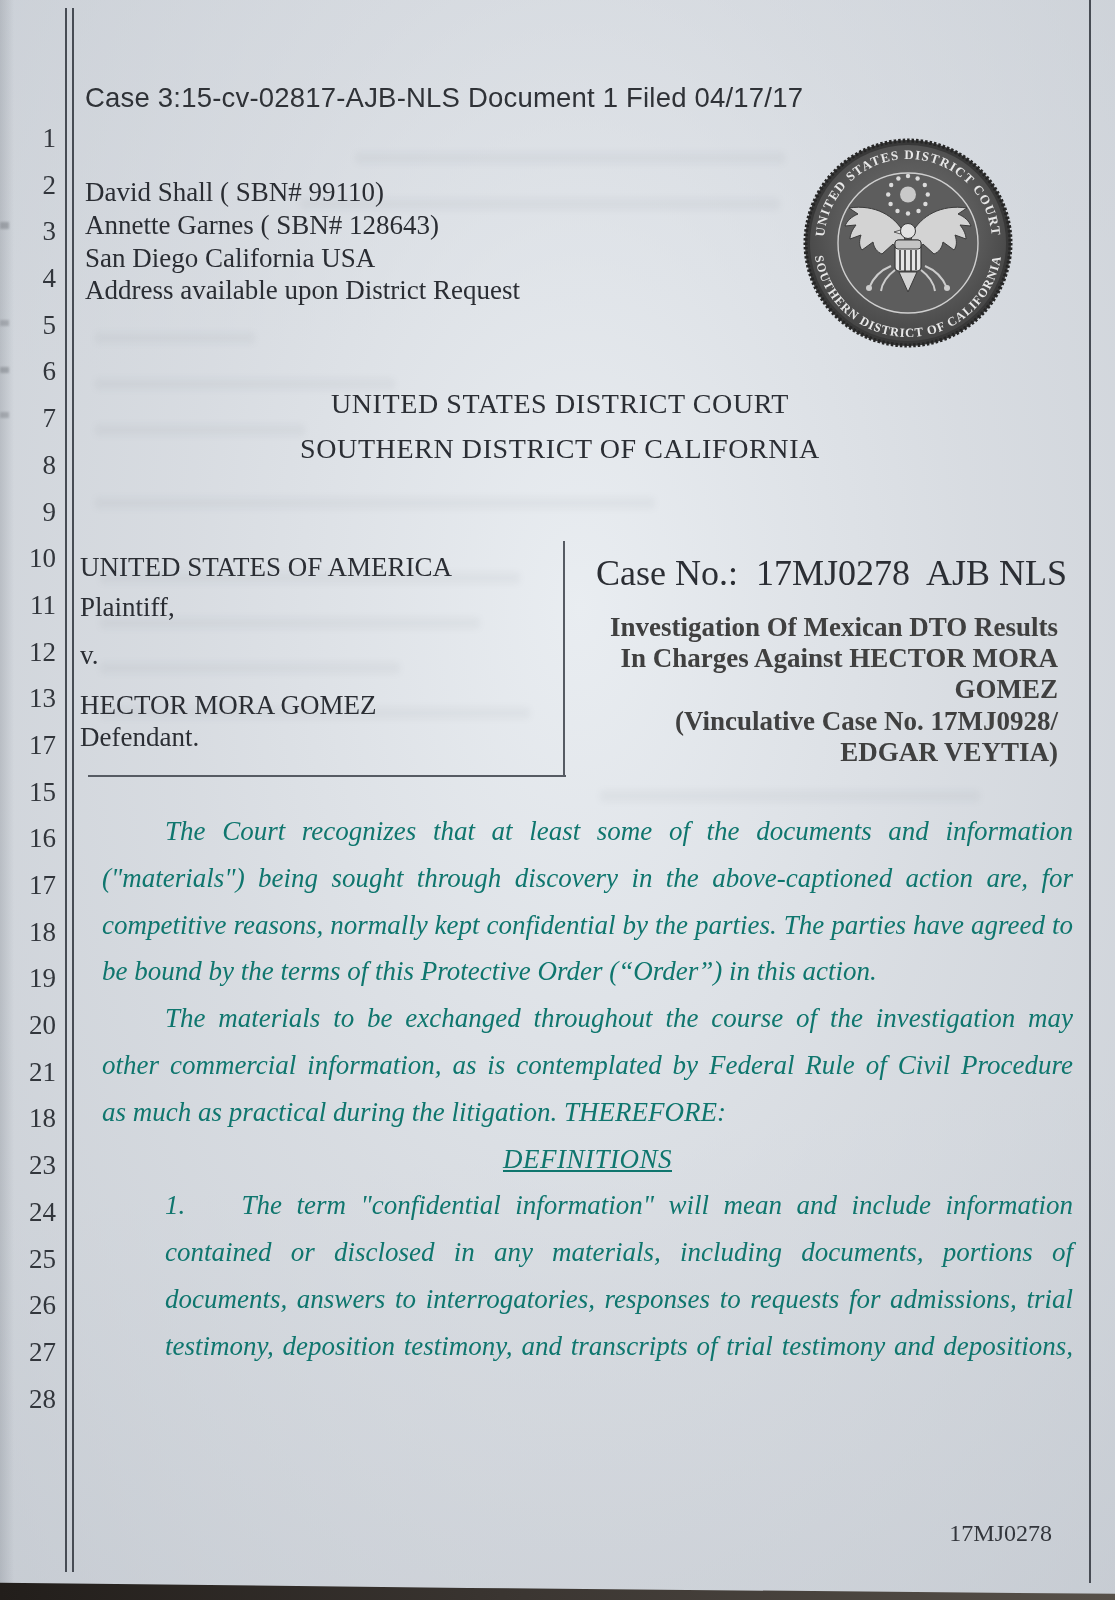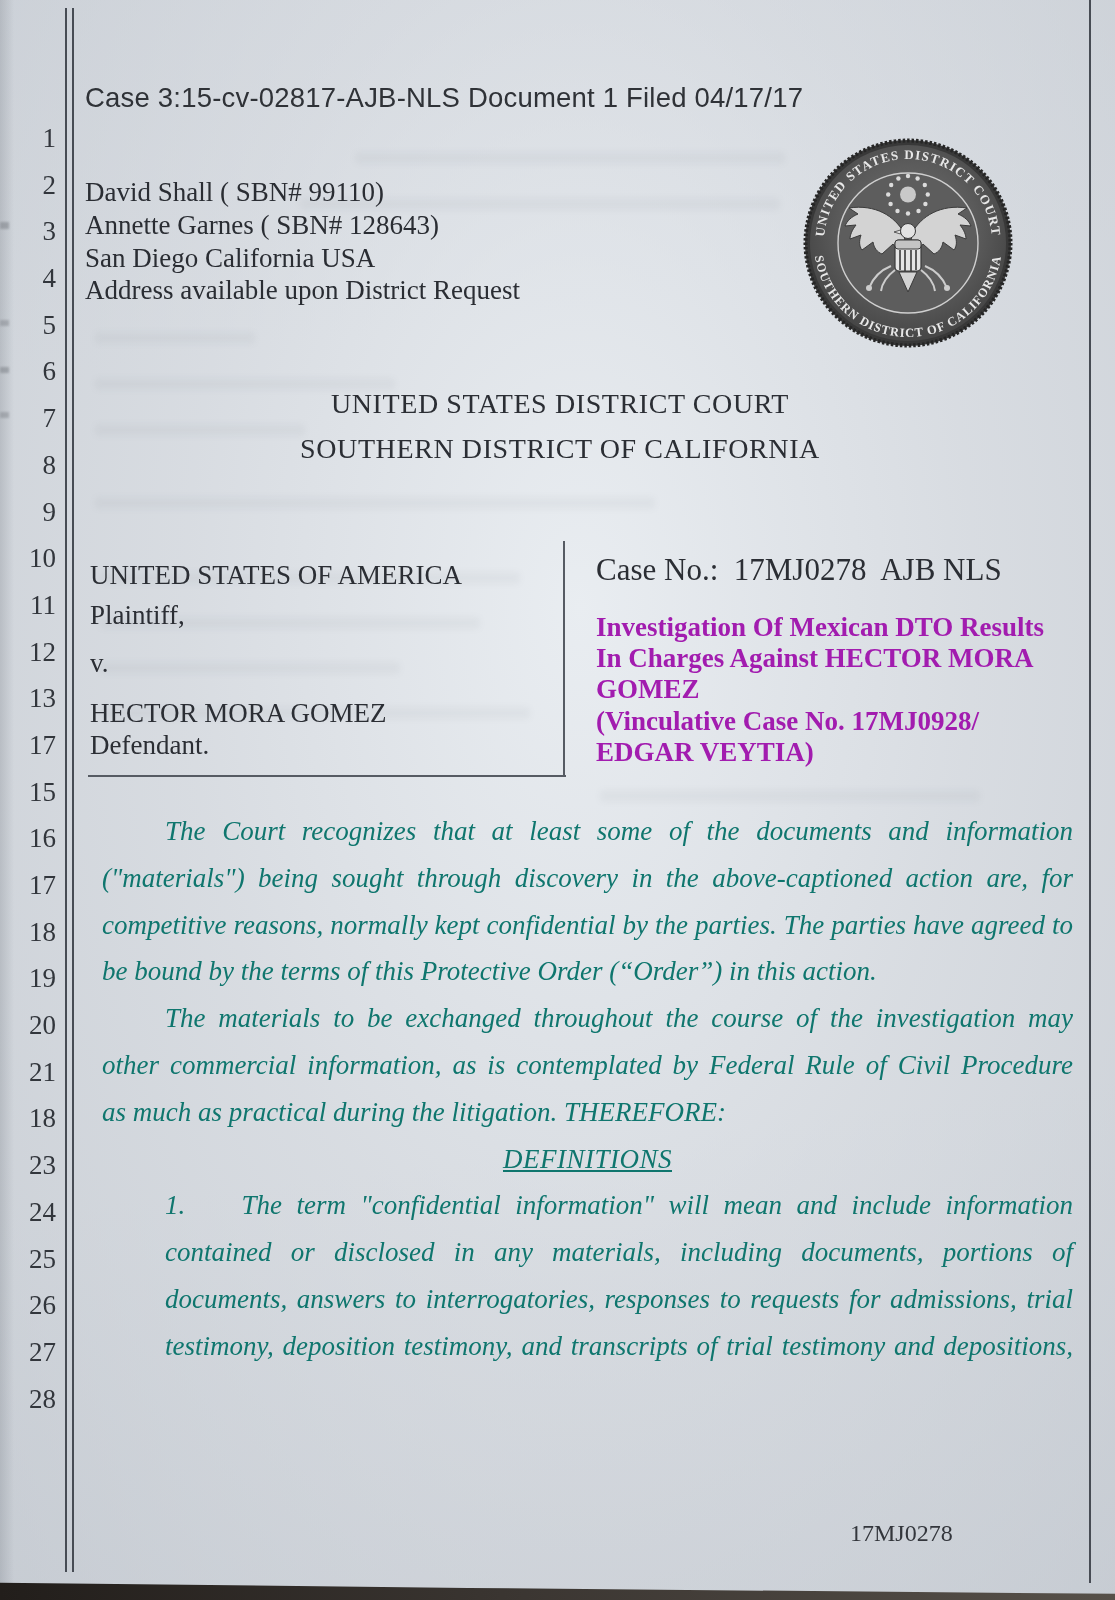--- a/index.html
+++ b/index.html
@@ -31,37 +31,37 @@
   .header{position:absolute;left:85px;top:82px;width:970px;text-align:left;
     font-family:"Liberation Sans", sans-serif;font-size:27.5px;color:#2f3237;letter-spacing:.2px;}
   
   .attorney{position:absolute;left:85px;top:176px;font-size:27px;line-height:32.8px;color:#2a2d33;}
   
   .seal{position:absolute;left:803px;top:138px;width:210px;height:210px;}
   
   .court1{position:absolute;left:85px;top:388px;width:950px;text-align:center;font-size:28px;letter-spacing:.6px;}
   .court2{position:absolute;left:85px;top:433px;width:950px;text-align:center;font-size:28px;letter-spacing:.6px;}
   
-  .capline{position:absolute;left:90px;font-size:27px;height:34px;line-height:34px;margin-top:8px;}
+  .capline{position:absolute;left:80px;font-size:27px;height:34px;line-height:34px;}
   .cap-plaintiff{top:550px;} .cap-plabel{top:590px;} .cap-v{top:638px;}
   .cap-def{top:688px;} .cap-dlabel{top:720px;}
-  .case-no{position:absolute;left:596px;top:552px;font-size:31px;white-space:pre-wrap;}
-  .cap-title{position:absolute;left:596px;top:612px;width:462px;font-size:27px;font-weight:bold;line-height:31.2px;color:#a21caf;}
+  .case-no{position:absolute;left:596px;top:552px;font-size:36px;white-space:pre-wrap;}
+  .cap-title{position:absolute;left:596px;top:612px;width:462px;font-size:27px;font-weight:bold;line-height:31.2px;color:#404040;text-align:right;}
   
   .body-block{position:absolute;left:102px;top:808px;width:971px;font-size:27px;color:#0f766e;font-style:italic;}
   .bl{height:46.8px;line-height:46.8px;text-align:justify;white-space:nowrap;}
   .bl.j{text-align-last:justify;}
   .bl.l{text-align-last:left;}
   .ind{padding-left:63px;}
   .item{padding-left:63px;}
   .inum{display:inline-block;min-width:28px;margin-right:34px;}
   .def-line{height:46.8px;line-height:46.8px;text-align:center;}
   .def-underline{text-decoration:underline;letter-spacing:.5px;}
   
-  .footer{position:absolute;left:850px;top:1520px;width:202px;text-align:left;font-size:24px;color:#33363c;}
+  .footer{position:absolute;left:850px;top:1520px;width:202px;text-align:right;font-size:24px;color:#33363c;}
   
   .ghost{position:absolute;height:12px;background:#687078;opacity:.06;filter:blur(3px);border-radius:2px;}
   .edge-mark{position:absolute;left:0;width:9px;background:#3c4046;filter:blur(1px);}
   .left-shade{position:absolute;left:0;top:0;width:14px;height:100%;
     background:linear-gradient(90deg, rgba(120,126,134,.28), rgba(120,126,134,0));pointer-events:none;}
   .bottom-band{position:absolute;left:0;bottom:0;width:100%;height:24px;
     background:linear-gradient(90deg,#221e1b,#3a3531 45%,#565049);
     clip-path:polygon(0 28%, 42% 50%, 100% 74%, 100% 100%, 0 100%);}
 </style>
 </head>

